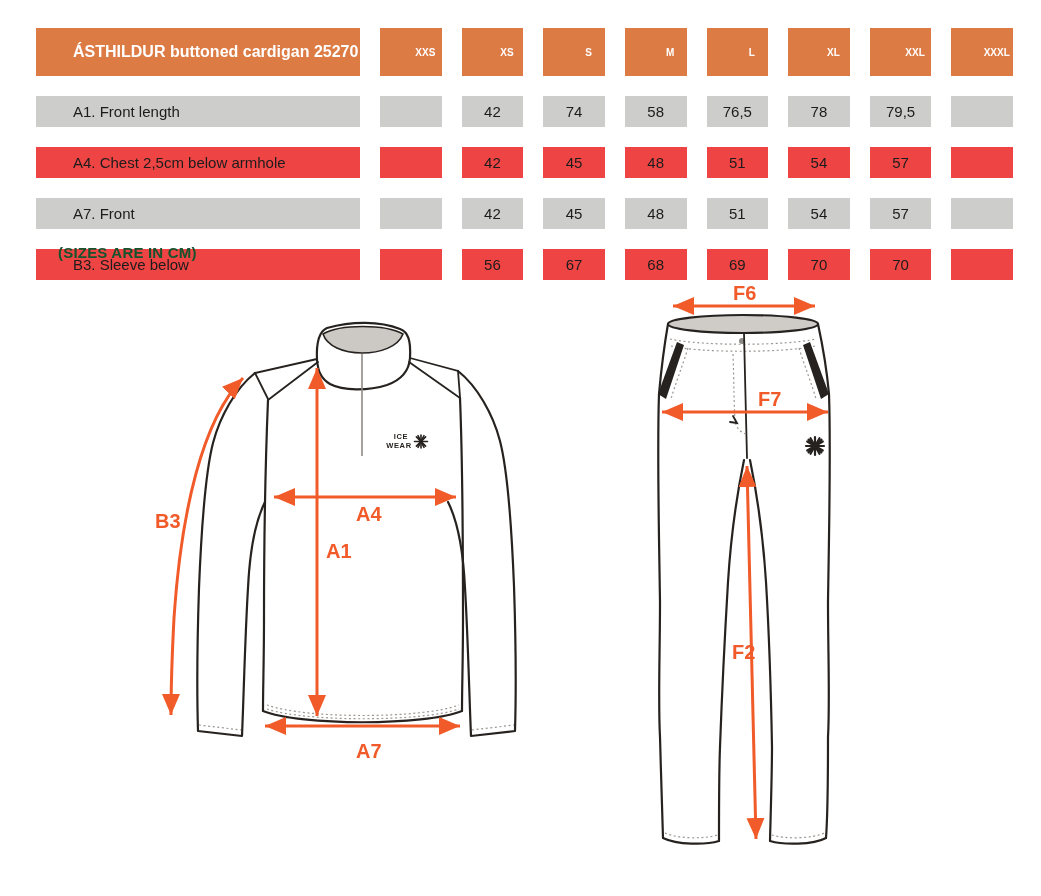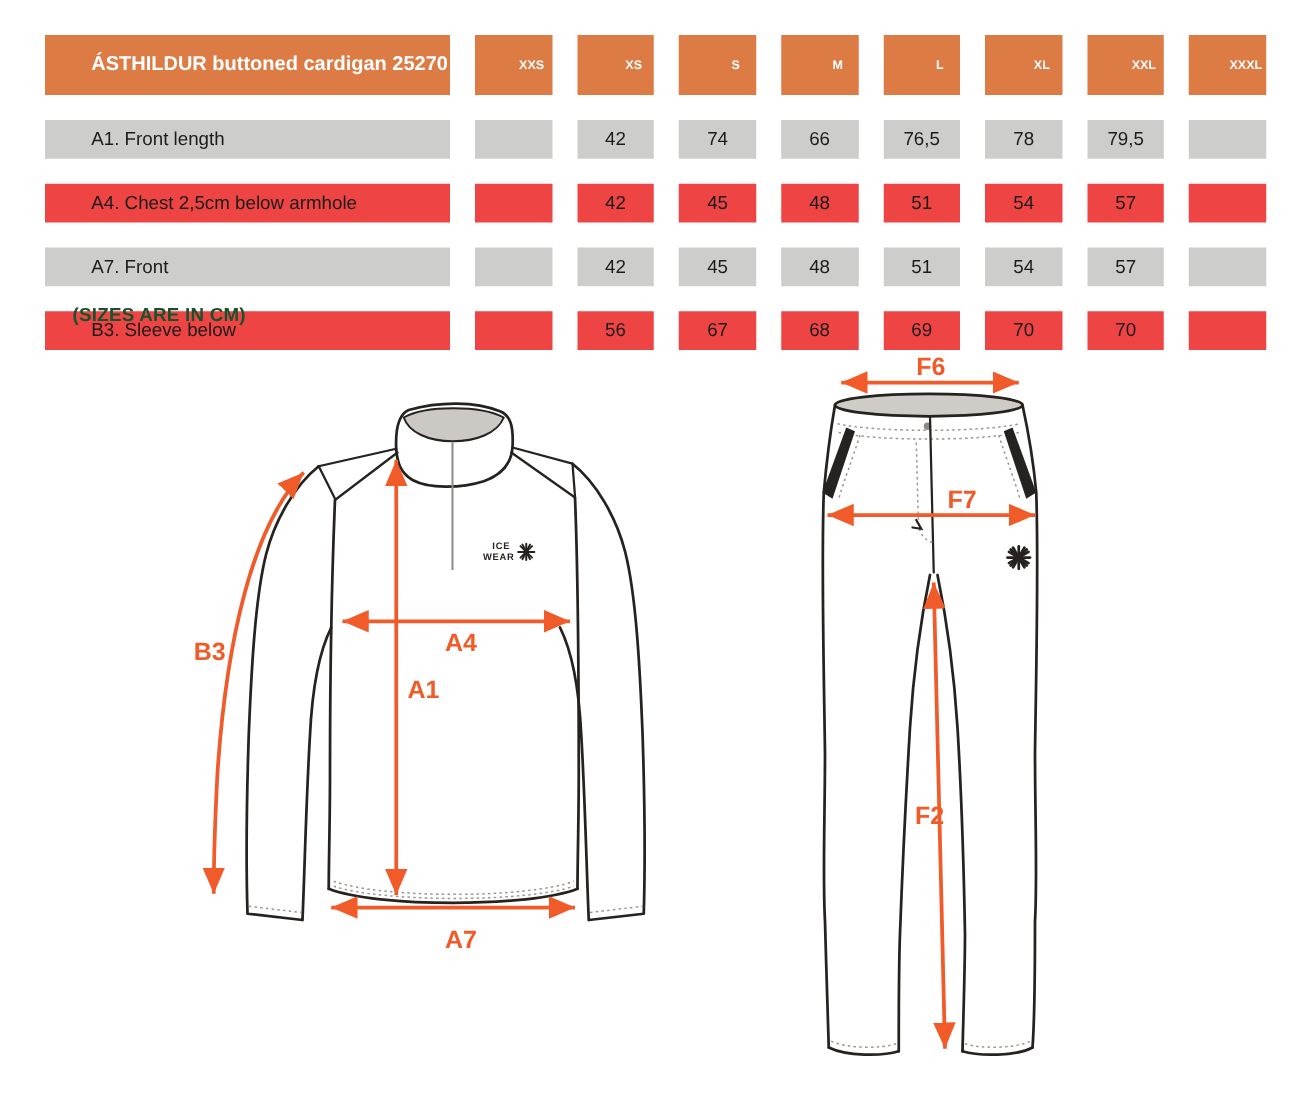--- a/index.html
+++ b/index.html
@@ -55,21 +55,21 @@
   <div class="cell hcell">L</div>
   <div class="cell hcell">XL</div>
   <div class="cell hcell">XXL</div>
   <div class="cell hcell">XXXL</div>
 
   <div class="trow">
     <div class="cell label r0">A1. Front length</div>
     <div class="cell r0"></div>
     <div class="cell r0">42</div>
     <div class="cell r0">74</div>
-    <div class="cell r0">66</div>
+    <div class="cell r0">58</div>
     <div class="cell r0">76,5</div>
     <div class="cell r0">78</div>
     <div class="cell r0">79,5</div>
     <div class="cell r0"></div>
   </div>
 
   <div class="trow">
     <div class="cell label r1">A4. Chest 2,5cm below armhole</div>
     <div class="cell r1"></div>
     <div class="cell r1">42</div>

